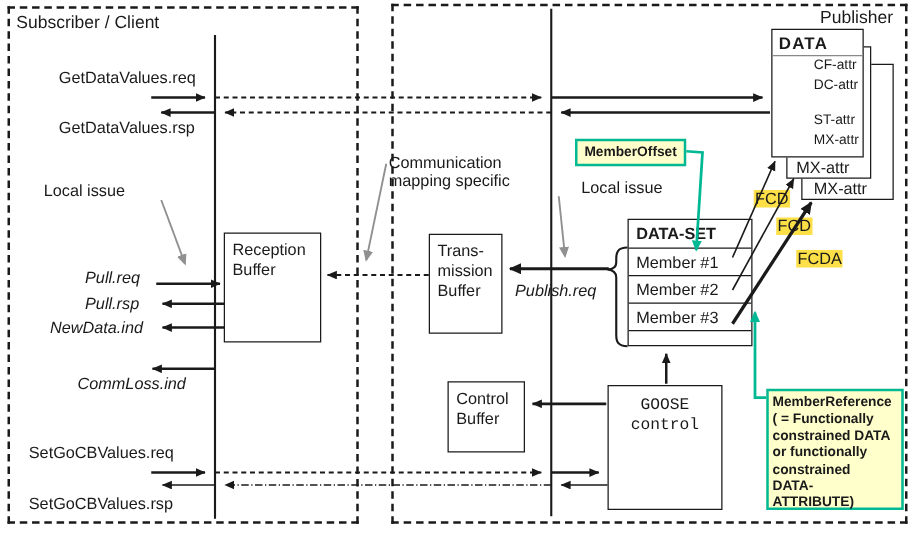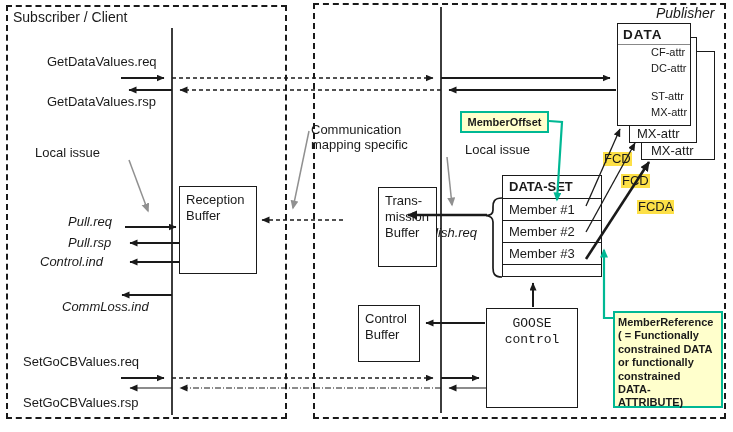--- a/index.html
+++ b/index.html
@@ -29,48 +29,48 @@
 </style>
 </head>
 <body>
 
 <div id="stage">
 
   <div class="dashedbox" style="left:6px;top:5px;width:281px;height:414px;"></div>
   <div class="dashedbox" style="left:313px;top:3px;width:413px;height:416px;"></div>
 
   <div class="lbl title" style="left:13px;top:10px;">Subscriber / Client</div>
-  <div class="lbl title" style="left:656px;top:6px;font-style:italic;">Publisher</div>
+  <div class="lbl title" style="left:656px;top:6px;">Publisher</div>
 
   <div class="lbl" style="left:47px;top:55px;">GetDataValues.req</div>
   <div class="lbl" style="left:47px;top:95px;">GetDataValues.rsp</div>
   <div class="lbl" style="left:35px;top:146px;">Local issue</div>
   <div class="lbl it" style="left:68px;top:215px;">Pull.req</div>
   <div class="lbl it" style="left:68px;top:236px;">Pull.rsp</div>
-  <div class="lbl it" style="left:40px;top:255px;">Control.ind</div>
+  <div class="lbl it" style="left:40px;top:255px;">NewData.ind</div>
   <div class="lbl it" style="left:62px;top:300px;">CommLoss.ind</div>
   <div class="lbl" style="left:23px;top:355px;">SetGoCBValues.req</div>
   <div class="lbl" style="left:23px;top:396px;">SetGoCBValues.rsp</div>
 
   <div class="lbl" style="left:311px;top:122px;width:108px;white-space:normal;line-height:15px;">Communication mapping specific</div>
   <div class="lbl" style="left:465px;top:143px;">Local issue</div>
   <div class="lbl it" style="left:412px;top:226px;">Publish.req</div>
 
   <div class="lbl fcd" style="left:587px;top:152px;">FCD</div>
   <div class="lbl fcd" style="left:605px;top:174px;">FCD</div>
   <div class="lbl fcd" style="left:621px;top:200px;">FCDA</div>
 
   <div class="box" style="left:179px;top:186px;width:78px;height:88px;">
     <div class="pad">
       <div>Reception</div>
       <div>Buffer</div>
     </div>
   </div>
 
-  <div class="box" style="left:343px;top:187px;width:59px;height:80px;margin-left:35px;">
+  <div class="box" style="left:343px;top:187px;width:59px;height:80px;">
     <div class="pad">
       <div>Trans-</div>
       <div>mission</div>
       <div>Buffer</div>
     </div>
   </div>
 
   <div class="box" style="left:358px;top:305px;width:62px;height:57px;">
     <div class="pad">
       <div>Control</div>

